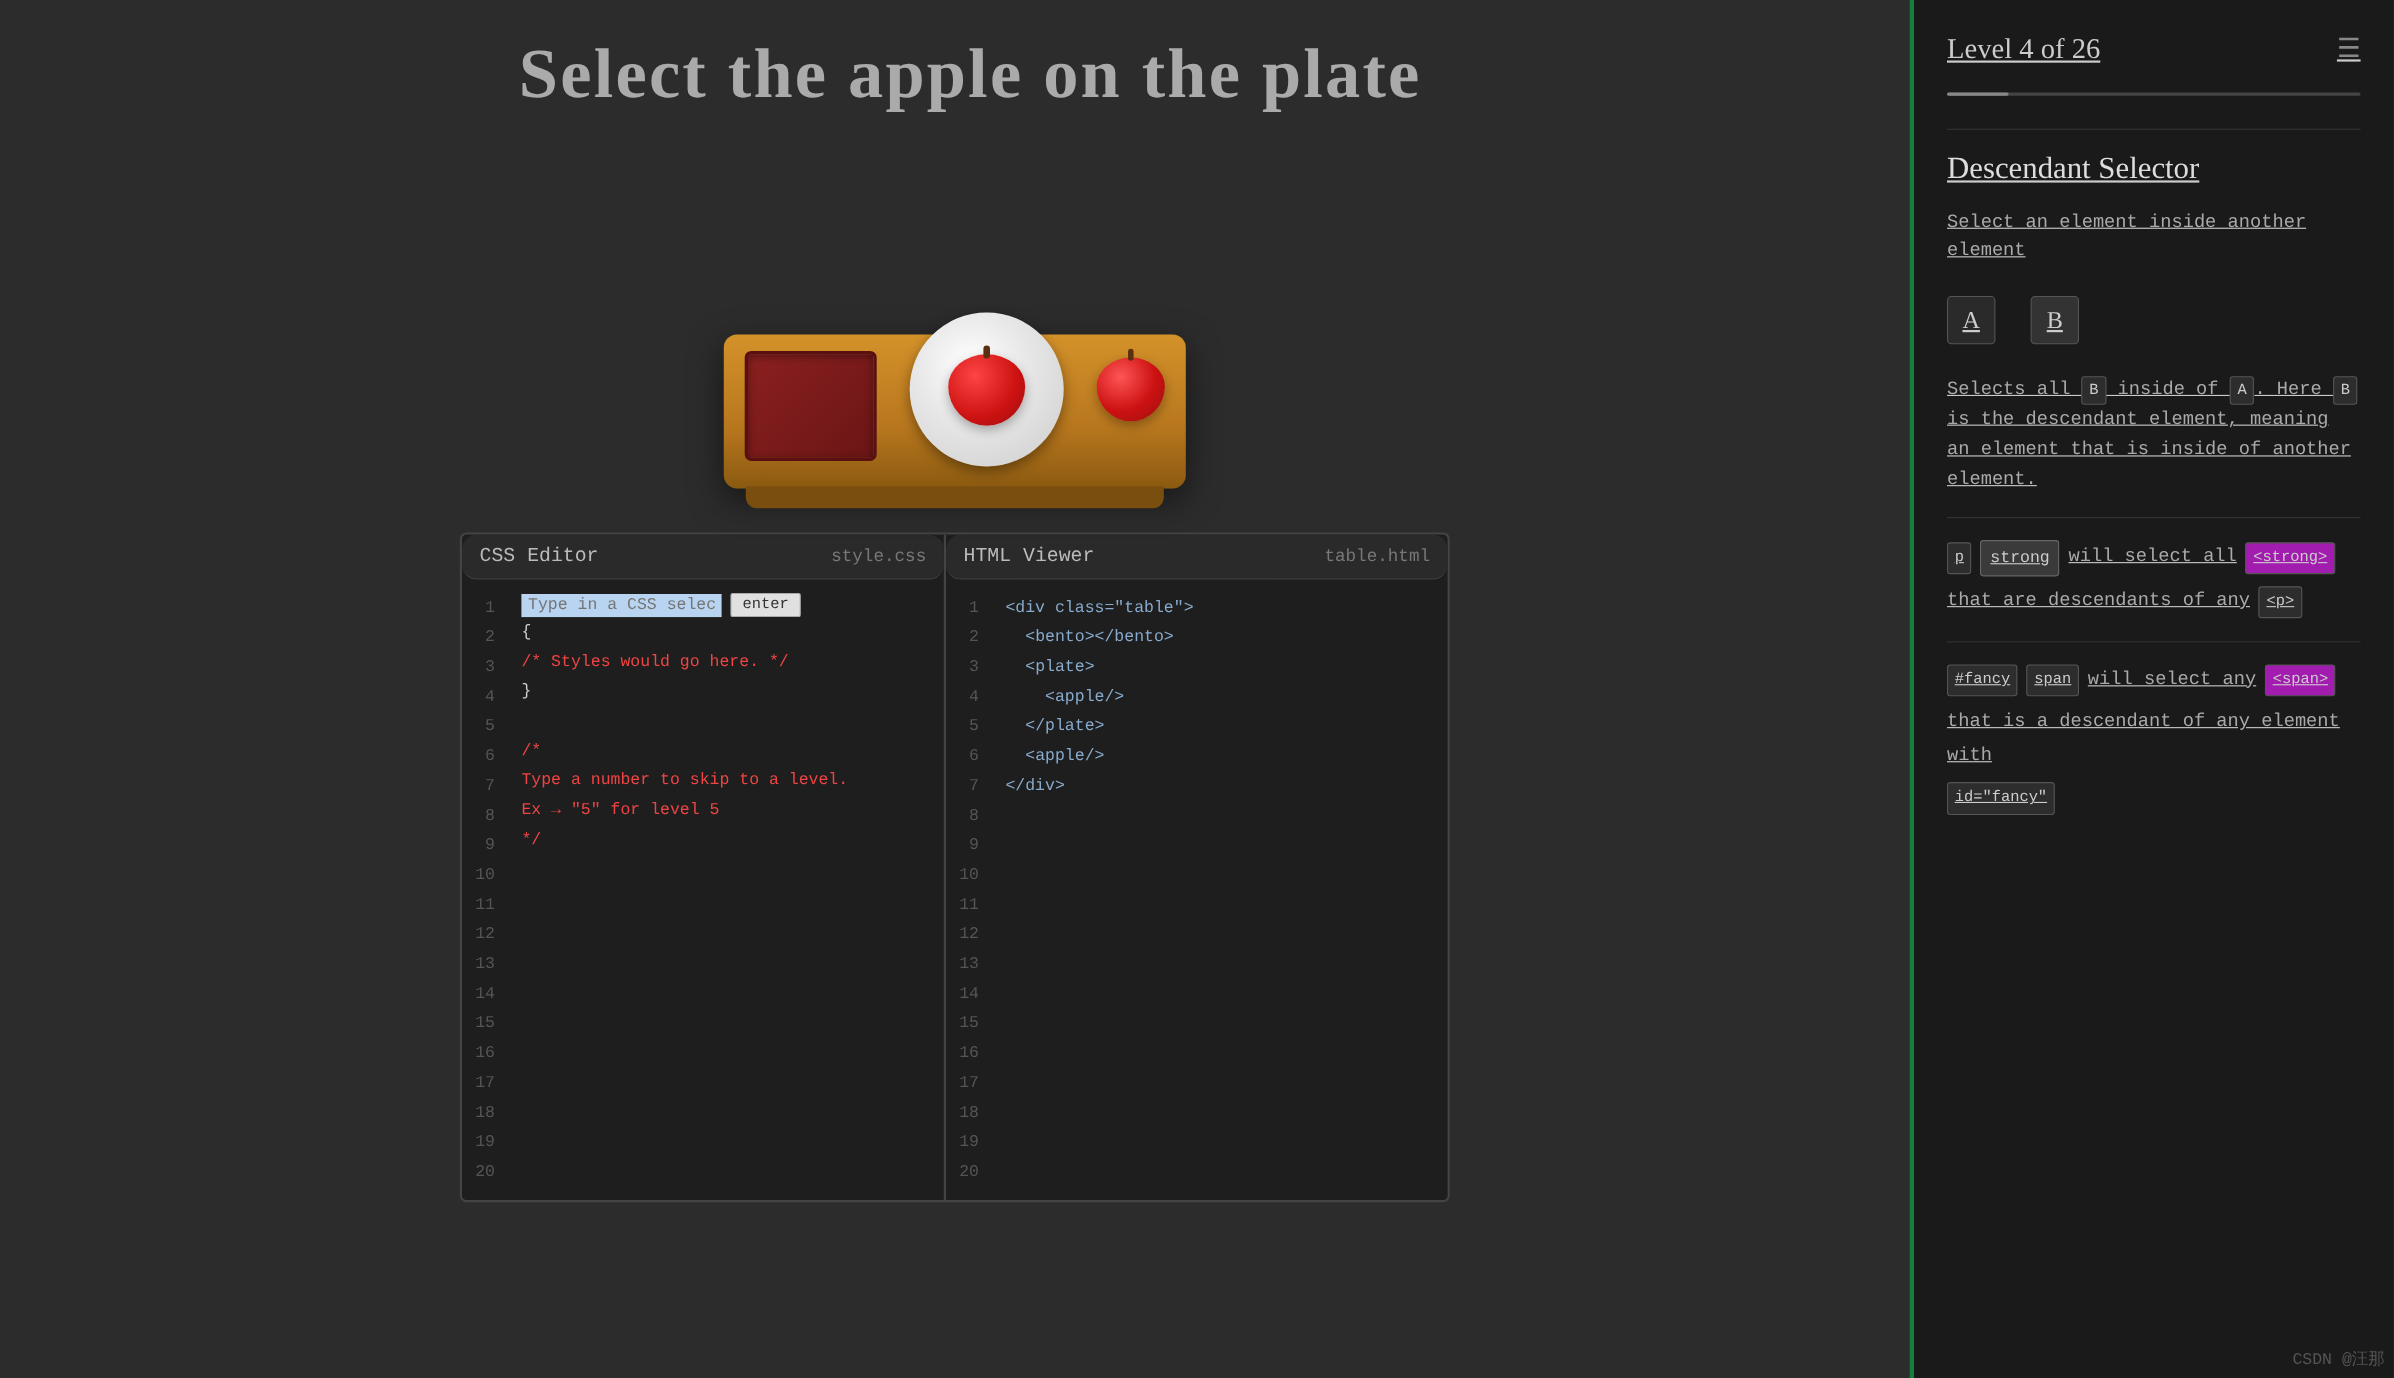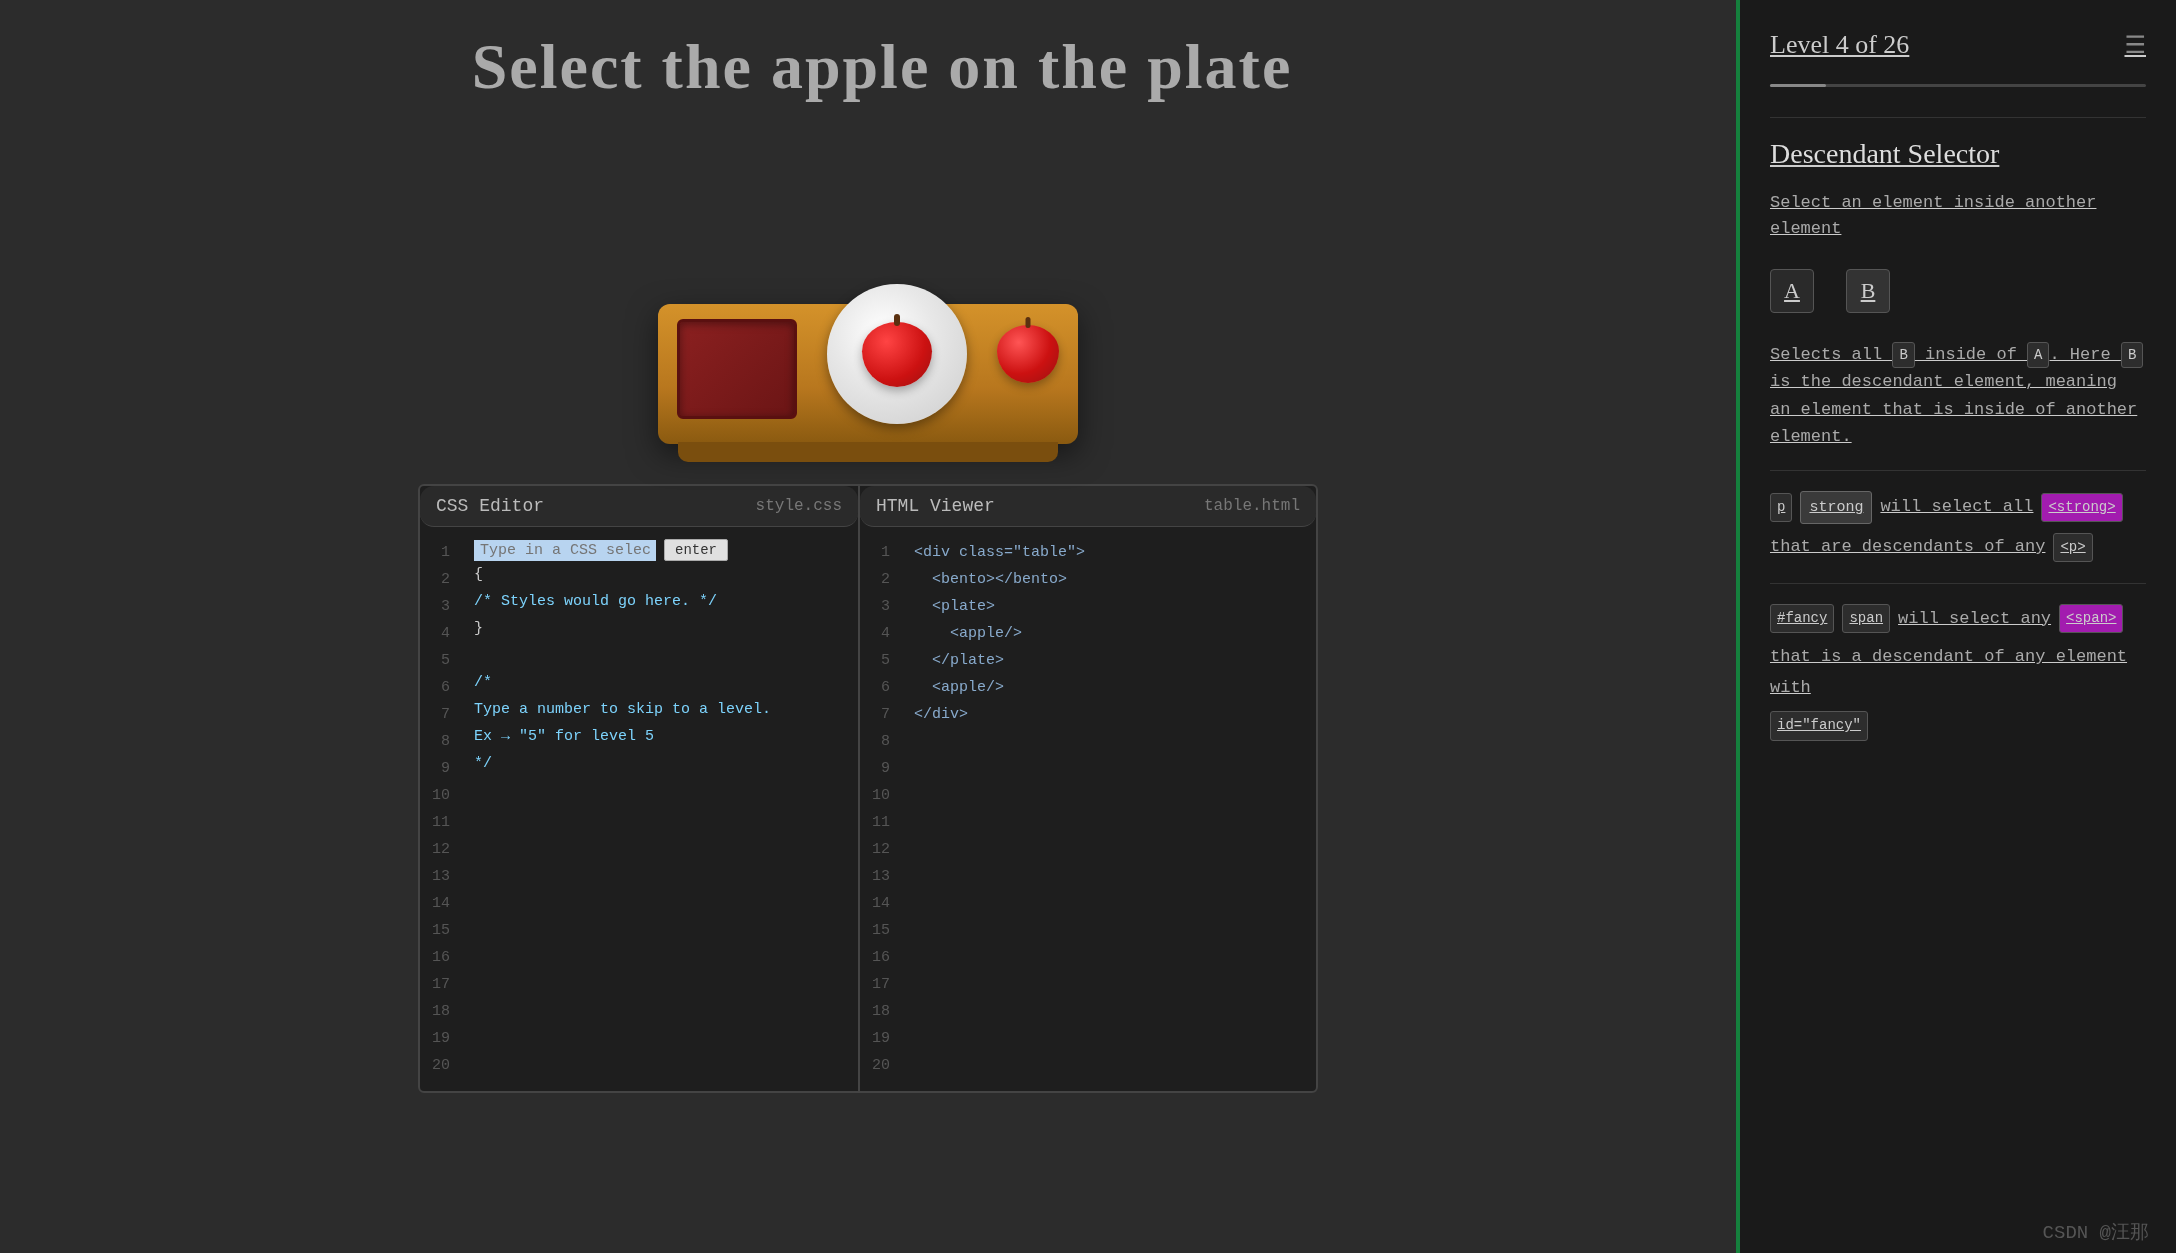--- a/index.html
+++ b/index.html
@@ -231,21 +231,21 @@
       background: #e0e0e0;
       border: 1px solid #aaa;
       color: #333;
       font-family: 'Courier New', monospace;
       font-size: 14px;
       padding: 2px 10px;
       cursor: pointer;
       border-radius: 2px;
     }
 
-    .comment { color: #7dd3fc; }
+    .comment { color: #ef4444; }
     .tag { color: #88aacc; }
 
     
     .sidebar {
       width: 440px;
       background: #1a1a1a;
       border-left: 4px solid #15803d;
       padding: 30px 30px;
       display: flex;
       flex-direction: column;
@@ -369,22 +369,22 @@
 
     .divider {
       border: none;
       border-top: 1px solid #333;
       margin: 4px 0;
     }
 
     .watermark {
       position: fixed;
       bottom: 8px;
-      right: 27px;
-      font-size: 19px;
+      right: 8px;
+      font-size: 15px;
       color: #555;
     }
   </style>
 </head>
 <body>
 
 <div class="main-area">
 
   <h1 class="level-title">Select the apple on the plate</h1>
 

